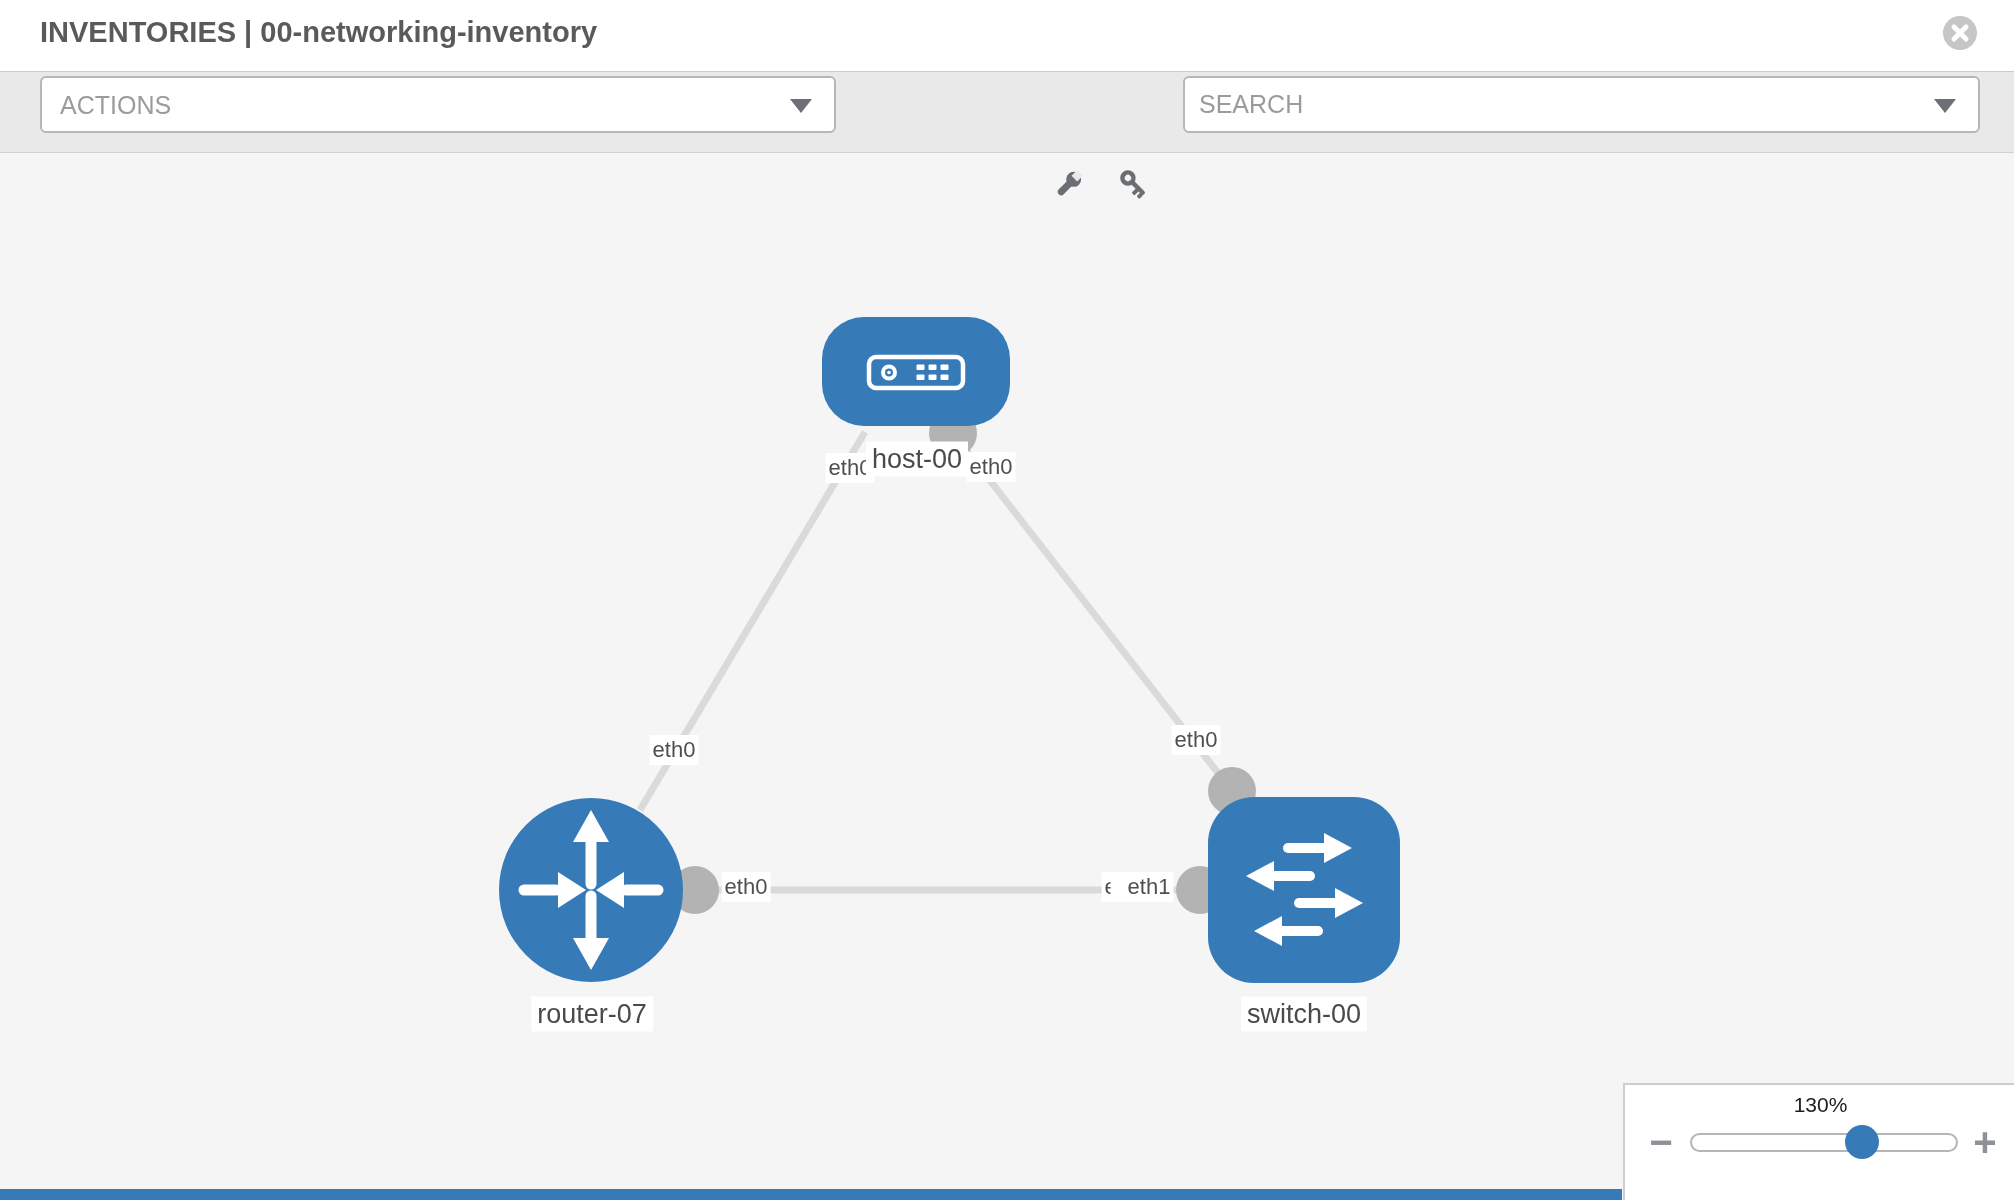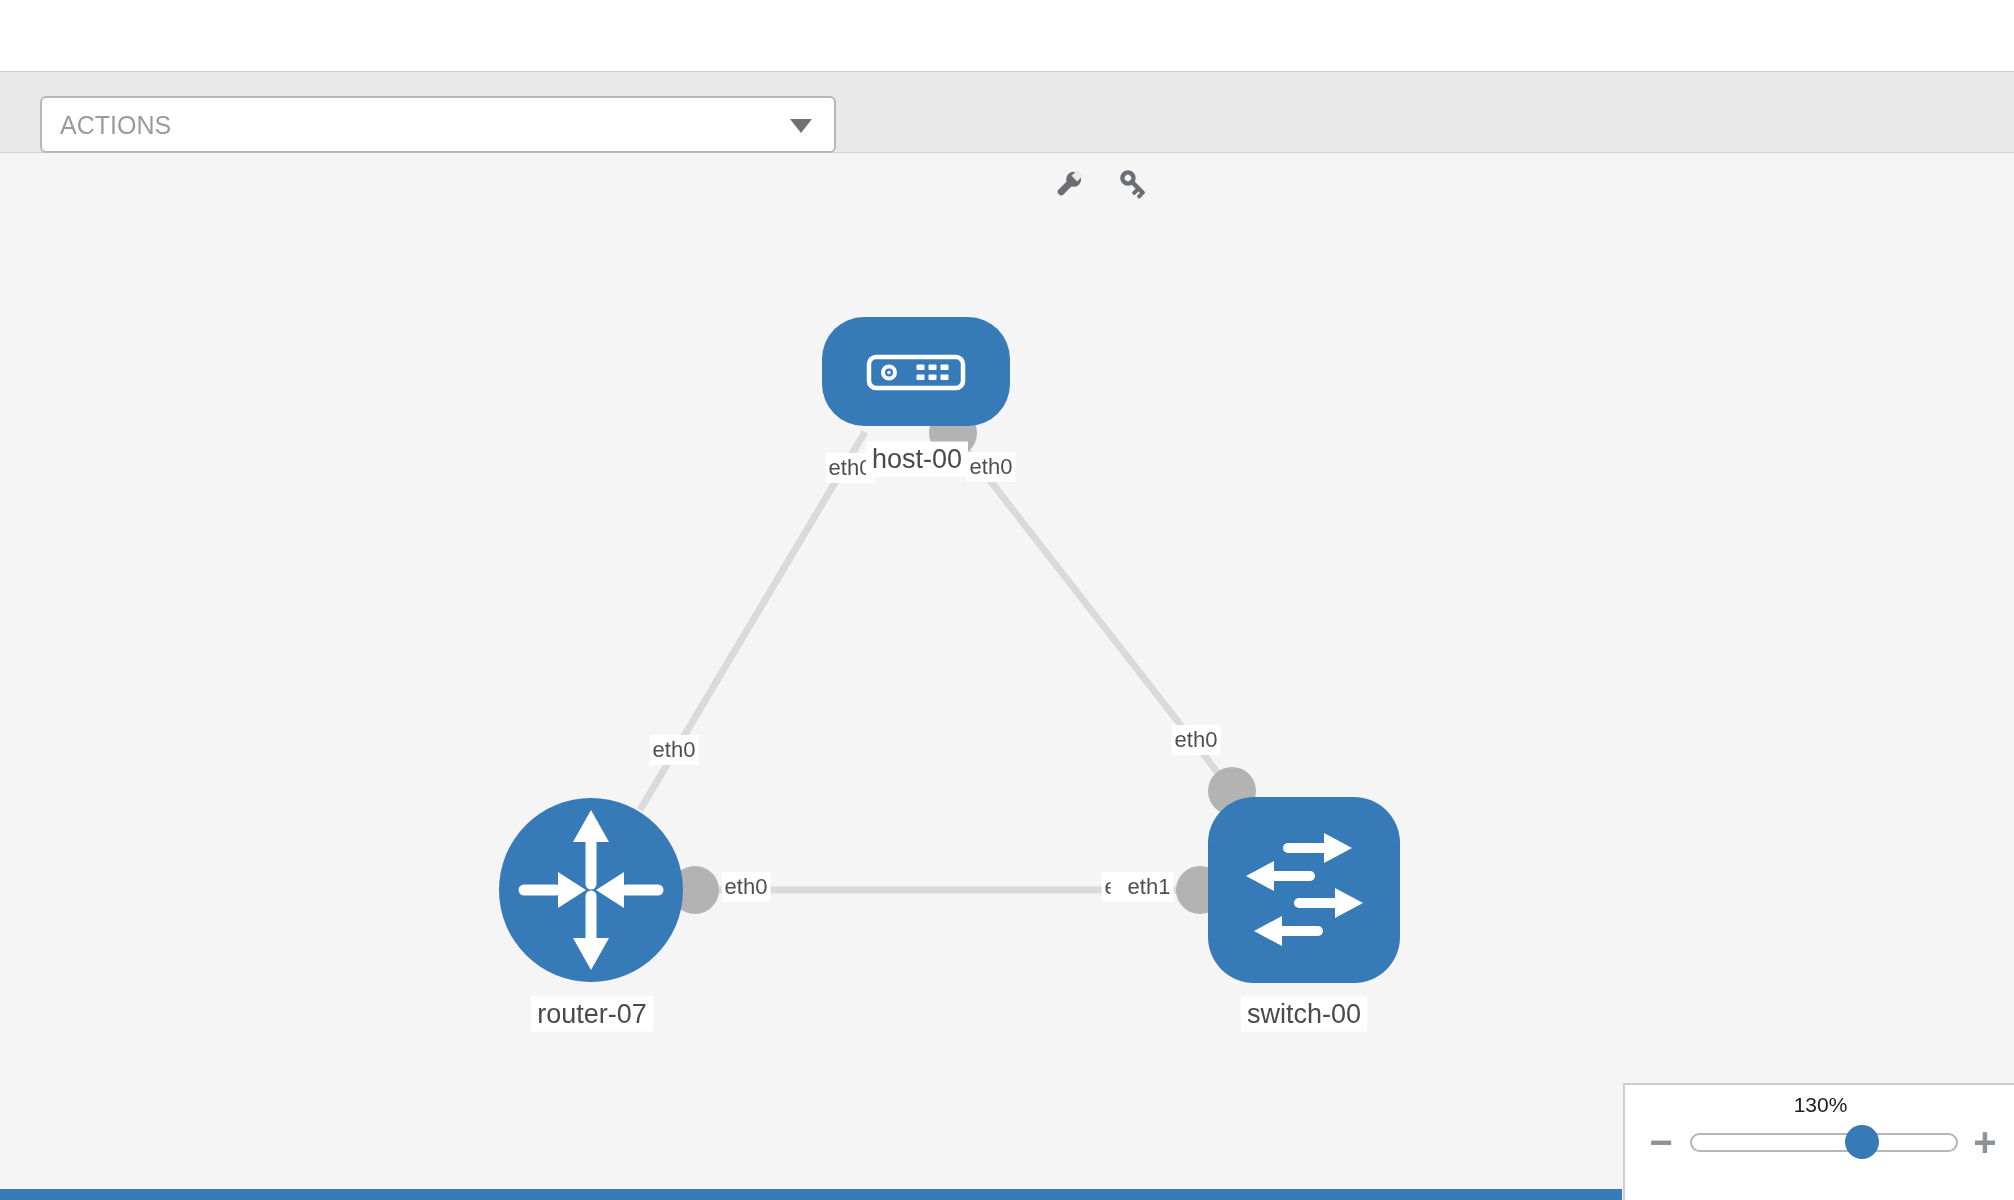--- a/index.html
+++ b/index.html
@@ -10,21 +10,21 @@
   
   .header { position:absolute; left:0; top:0; width:2014px; height:71px; background:#fff; z-index:10; }
   .page-title { position:absolute; left:40px; top:16px; font-size:29px; font-weight:700; color:#5a5a5a; }
   .close-btn { position:absolute; left:1943px; top:16px; width:34px; height:34px; border-radius:50%;
                background:#c6c6c6; cursor:pointer; }
   .close-btn svg { position:absolute; left:7px; top:7px; }
 
   
   .toolbar { position:absolute; left:0; top:71px; width:2014px; height:82px; background:#e9e9e9;
              border-top:1px solid #cbcbcb; border-bottom:1px solid #d2d2d2; z-index:10; }
-  .dropdown { position:absolute; top:24px; height:57px; background:#fff; border:2px solid #b7b7b7;
+  .dropdown { position:absolute; top:4px; height:57px; background:#fff; border:2px solid #b7b7b7;
               border-radius:6px; }
   .dd-actions { left:40px; width:796px; }
   .dd-search  { left:1183px; width:797px; }
   .dd-label { position:absolute; left:18px; top:13px; font-size:25px; color:#9b9b9b; }
   .caret { position:absolute; right:22px; top:21px; width:0; height:0;
            border-left:11px solid transparent; border-right:11px solid transparent;
            border-top:14px solid #6d7177; }
   .search-input { position:absolute; left:14px; top:4px; width:740px; height:45px; border:none; outline:none;
                   font-size:25px; color:#555; background:transparent;
                   font-family:"Liberation Sans","DejaVu Sans",sans-serif; }
@@ -161,16 +161,29 @@
       <svg width="36" height="36" viewBox="0 0 36 36">
         <g transform="rotate(-45 18 18)" fill="#6b6f74">
           <circle cx="18" cy="8" r="5.5" fill="none" stroke="#6b6f74" stroke-width="4.5"></circle>
           <rect x="15.8" y="12" width="4.4" height="19" rx="2"></rect>
           <rect x="10" y="21" width="7" height="4" rx="1.5"></rect>
           <rect x="11" y="27" width="6" height="4" rx="1.5"></rect>
         </g>
       </svg>
     </span>
 
+    <div class="dropdown dd-search">
+      <input class="search-input" type="text" placeholder="SEARCH" style="">
+      <span class="caret"></span>
+    </div>
   </div>
 
+  <div class="header">
+    <div class="page-title">INVENTORIES | 00-networking-inventory</div>
+    <div class="close-btn">
+      <svg width="20" height="20" viewBox="0 0 20 20">
+        <line x1="4" y1="4" x2="16" y2="16" stroke="#fff" stroke-width="5" stroke-linecap="round"></line>
+        <line x1="16" y1="4" x2="4" y2="16" stroke="#fff" stroke-width="5" stroke-linecap="round"></line>
+      </svg>
+    </div>
+  </div>
 
 </div>
 
 </body></html>

